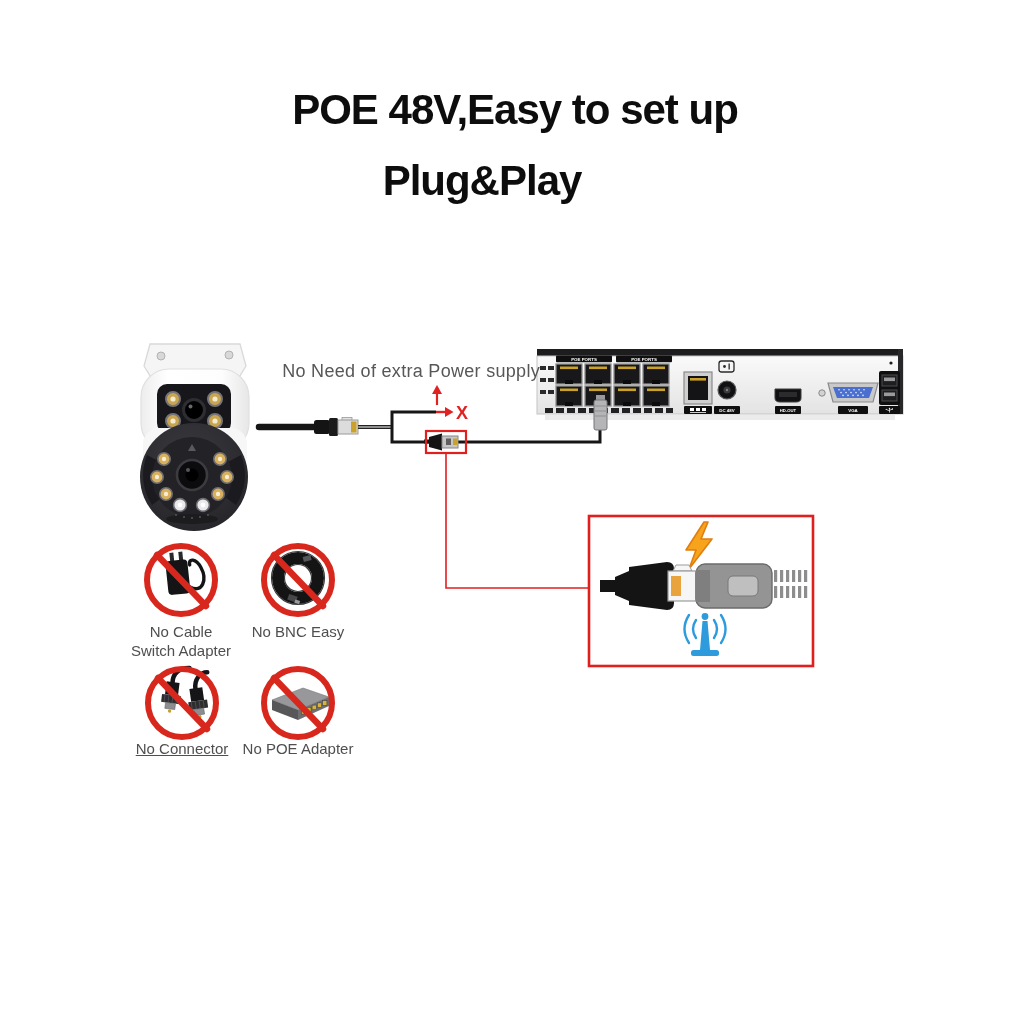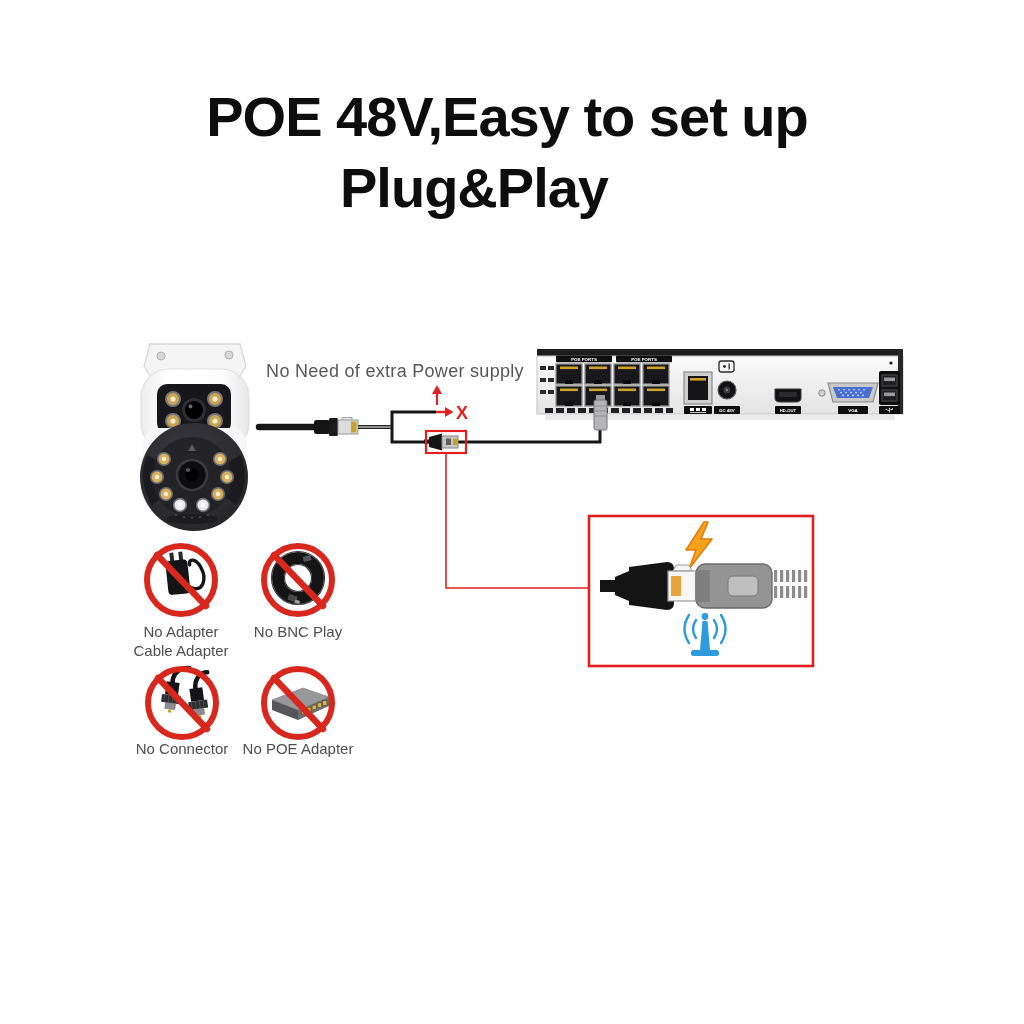--- a/index.html
+++ b/index.html
@@ -1,20 +1,20 @@
 <!DOCTYPE html>
 <html><head>
 <meta charset="utf-8">
 <style>
   html,body{margin:0;padding:0;background:#fff;}
   #canvas{position:relative;width:1024px;height:1024px;background:#ffffff;overflow:hidden;
           font-family:"Liberation Sans",sans-serif;}
   .abs{position:absolute;}
-  .title{font-weight:700;color:#0d0d0d;font-size:56px;letter-spacing:-1px;text-align:center;line-height:1;}
-  .gray-note{color:#575757;font-size:18px;letter-spacing:.3px;text-align:center;line-height:1.15;}
+  .title{font-weight:700;color:#0d0d0d;font-size:42px;letter-spacing:-1px;text-align:center;line-height:1;margin-left:8px;}
+  .gray-note{color:#575757;font-size:18px;letter-spacing:.3px;text-align:right;line-height:1.15;}
   .no-label{color:#4f4f4f;font-size:15px;text-align:center;line-height:1.2;}
   svg{display:block;}
   svg text{font-family:"Liberation Sans",sans-serif;}
 </style>
 </head>
 <body>
 
 <div id="canvas">
 
   <svg class="abs" style="left:0;top:0;" width="1024" height="1024" viewBox="0 0 1024 1024">
@@ -398,19 +398,19 @@
       <line x1="274" y1="678" x2="323" y2="729" stroke="#D8281E" stroke-width="6.5" stroke-linecap="round"></line>
     </g>
   </svg>
 
   <div class="abs title" style="left:0;top:89px;width:1014px;">POE 48V,Easy to set up</div>
   <div class="abs title" style="left:174px;top:160px;width:600px;">Plug&amp;Play</div>
 
   <div class="abs gray-note" style="left:250px;top:361px;width:290px;">No Need of extra Power supply</div>
 
 
-  <div class="abs no-label" style="left:121px;top:623px;width:120px;">No Adapter</div>
-  <div class="abs no-label" style="left:121px;top:642px;width:120px;">Cable Adapter</div>
-  <div class="abs no-label" style="left:238px;top:623px;width:120px;">No BNC Play</div>
-  <div class="abs no-label" style="left:122px;top:740px;width:120px;">No Connector</div>
+  <div class="abs no-label" style="left:121px;top:623px;width:120px;">No Cable</div>
+  <div class="abs no-label" style="left:121px;top:642px;width:120px;">Switch Adapter</div>
+  <div class="abs no-label" style="left:238px;top:623px;width:120px;">No BNC Easy</div>
+  <div class="abs no-label" style="left:122px;top:740px;width:120px;text-decoration:underline;">No Connector</div>
   <div class="abs no-label" style="left:238px;top:740px;width:120px;">No POE Adapter</div>
 
 </div>
 
 </body></html>

